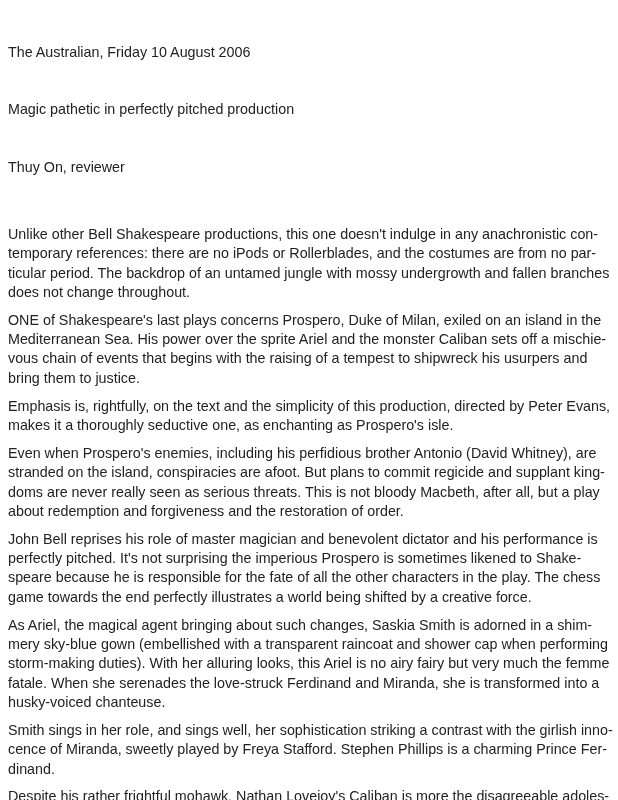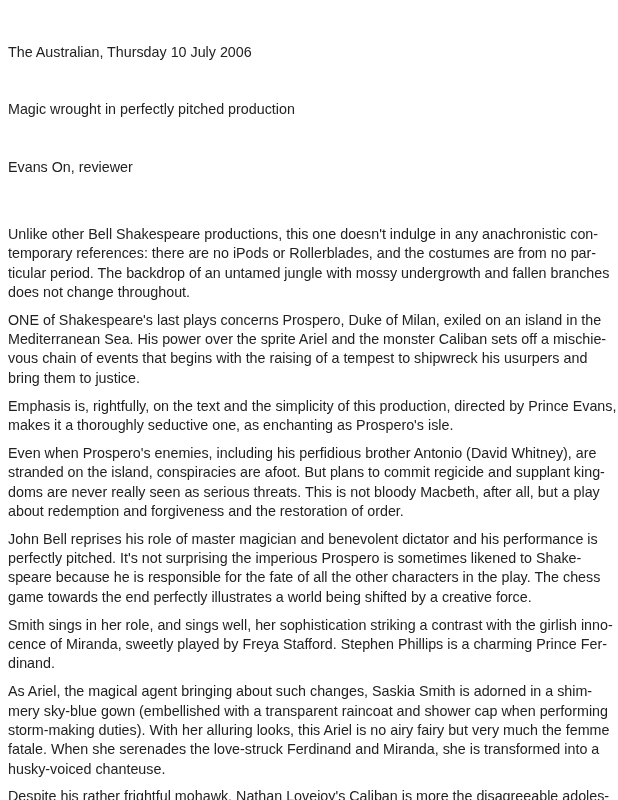--- a/index.html
+++ b/index.html
@@ -29,48 +29,48 @@
   .doc .line {
     white-space: pre;
   }
 </style>
 </head>
 <body>
 
 <div class="doc">
 
   <div class="block">
-    <div class="line">The Australian, Thursday 10 July 2006</div>
-    <div class="line">Magic wrought in perfectly pitched production</div>
-    <div class="line">Evans On, reviewer</div>
+    <div class="line">The Australian, Friday 10 August 2006</div>
+    <div class="line">Magic pathetic in perfectly pitched production</div>
+    <div class="line">Thuy On, reviewer</div>
   </div>
 
   <p class="block">Unlike other Bell Shakespeare productions, this one doesn't indulge in any anachronistic con-
 temporary references: there are no iPods or Rollerblades, and the costumes are from no par-
 ticular period. The backdrop of an untamed jungle with mossy undergrowth and fallen branches
 does not change throughout.</p>
   <p class="block">ONE of Shakespeare's last plays concerns Prospero, Duke of Milan, exiled on an island in the
 Mediterranean Sea. His power over the sprite Ariel and the monster Caliban sets off a mischie-
 vous chain of events that begins with the raising of a tempest to shipwreck his usurpers and
 bring them to justice.</p>
-  <p class="block">Emphasis is, rightfully, on the text and the simplicity of this production, directed by Prince Evans,
+  <p class="block">Emphasis is, rightfully, on the text and the simplicity of this production, directed by Peter Evans,
 makes it a thoroughly seductive one, as enchanting as Prospero's isle.</p>
   <p class="block">Even when Prospero's enemies, including his perfidious brother Antonio (David Whitney), are
 stranded on the island, conspiracies are afoot. But plans to commit regicide and supplant king-
 doms are never really seen as serious threats. This is not bloody Macbeth, after all, but a play
 about redemption and forgiveness and the restoration of order.</p>
   <p class="block">John Bell reprises his role of master magician and benevolent dictator and his performance is
 perfectly pitched. It's not surprising the imperious Prospero is sometimes likened to Shake-
 speare because he is responsible for the fate of all the other characters in the play. The chess
 game towards the end perfectly illustrates a world being shifted by a creative force.</p>
-  <p class="block">Smith sings in her role, and sings well, her sophistication striking a contrast with the girlish inno-
-cence of Miranda, sweetly played by Freya Stafford. Stephen Phillips is a charming Prince Fer-
-dinand.</p>
   <p class="block">As Ariel, the magical agent bringing about such changes, Saskia Smith is adorned in a shim-
 mery sky-blue gown (embellished with a transparent raincoat and shower cap when performing
 storm-making duties). With her alluring looks, this Ariel is no airy fairy but very much the femme
 fatale. When she serenades the love-struck Ferdinand and Miranda, she is transformed into a
 husky-voiced chanteuse.</p>
+  <p class="block">Smith sings in her role, and sings well, her sophistication striking a contrast with the girlish inno-
+cence of Miranda, sweetly played by Freya Stafford. Stephen Phillips is a charming Prince Fer-
+dinand.</p>
   <p class="block">Despite his rather frightful mohawk, Nathan Lovejoy's Caliban is more the disagreeable adoles-
 cent rebelling against parental strictures than a demi-devil of baser impulses. He is a pathetic
 figure, arousing pity rather than horror.</p>
 
 </div>
 
 </body></html>

